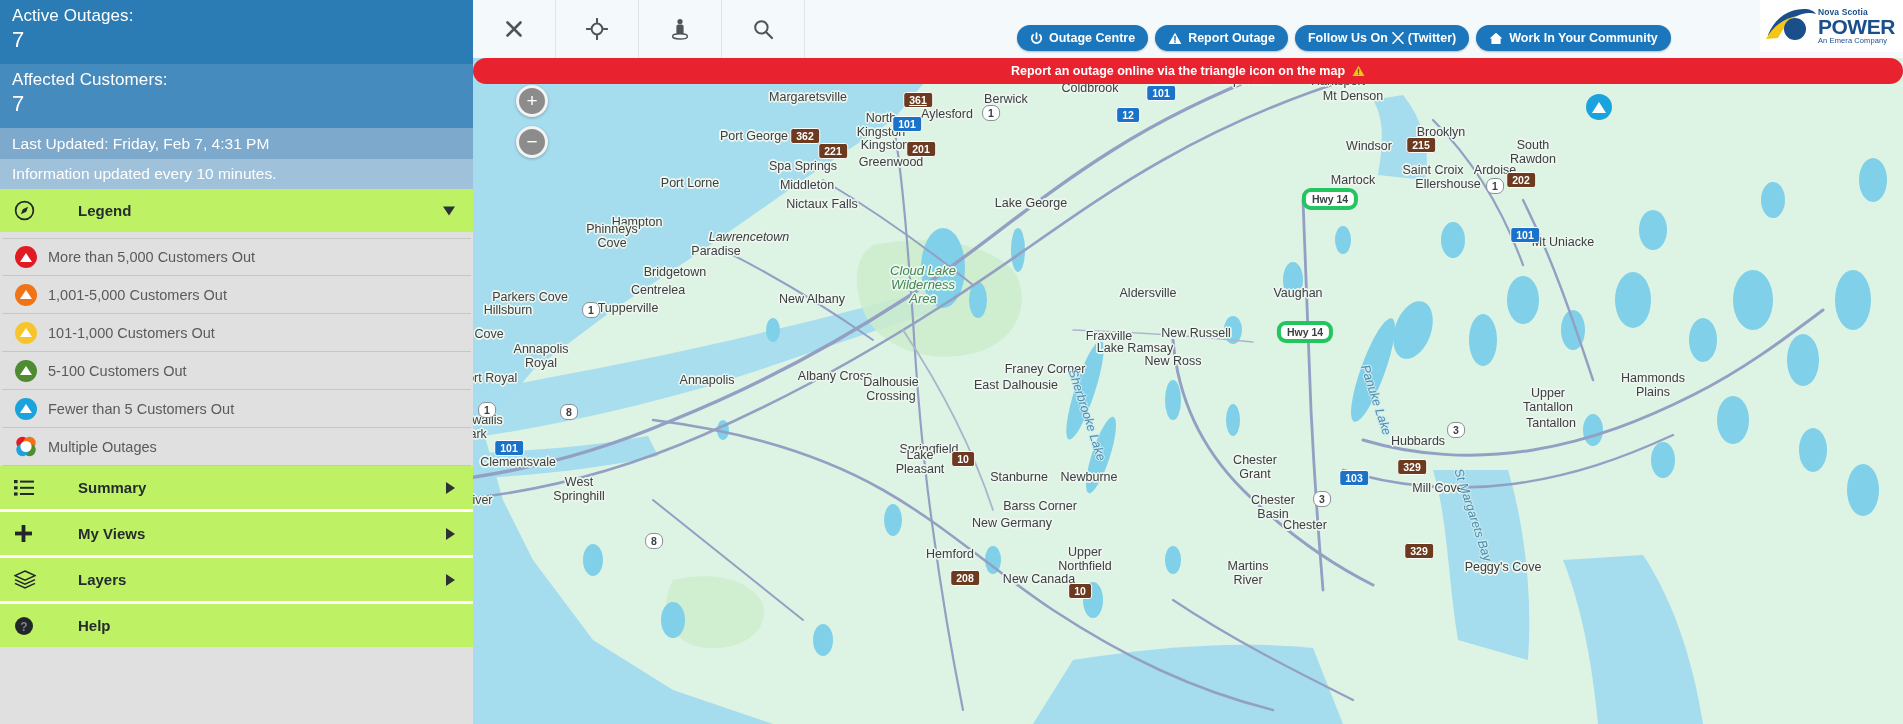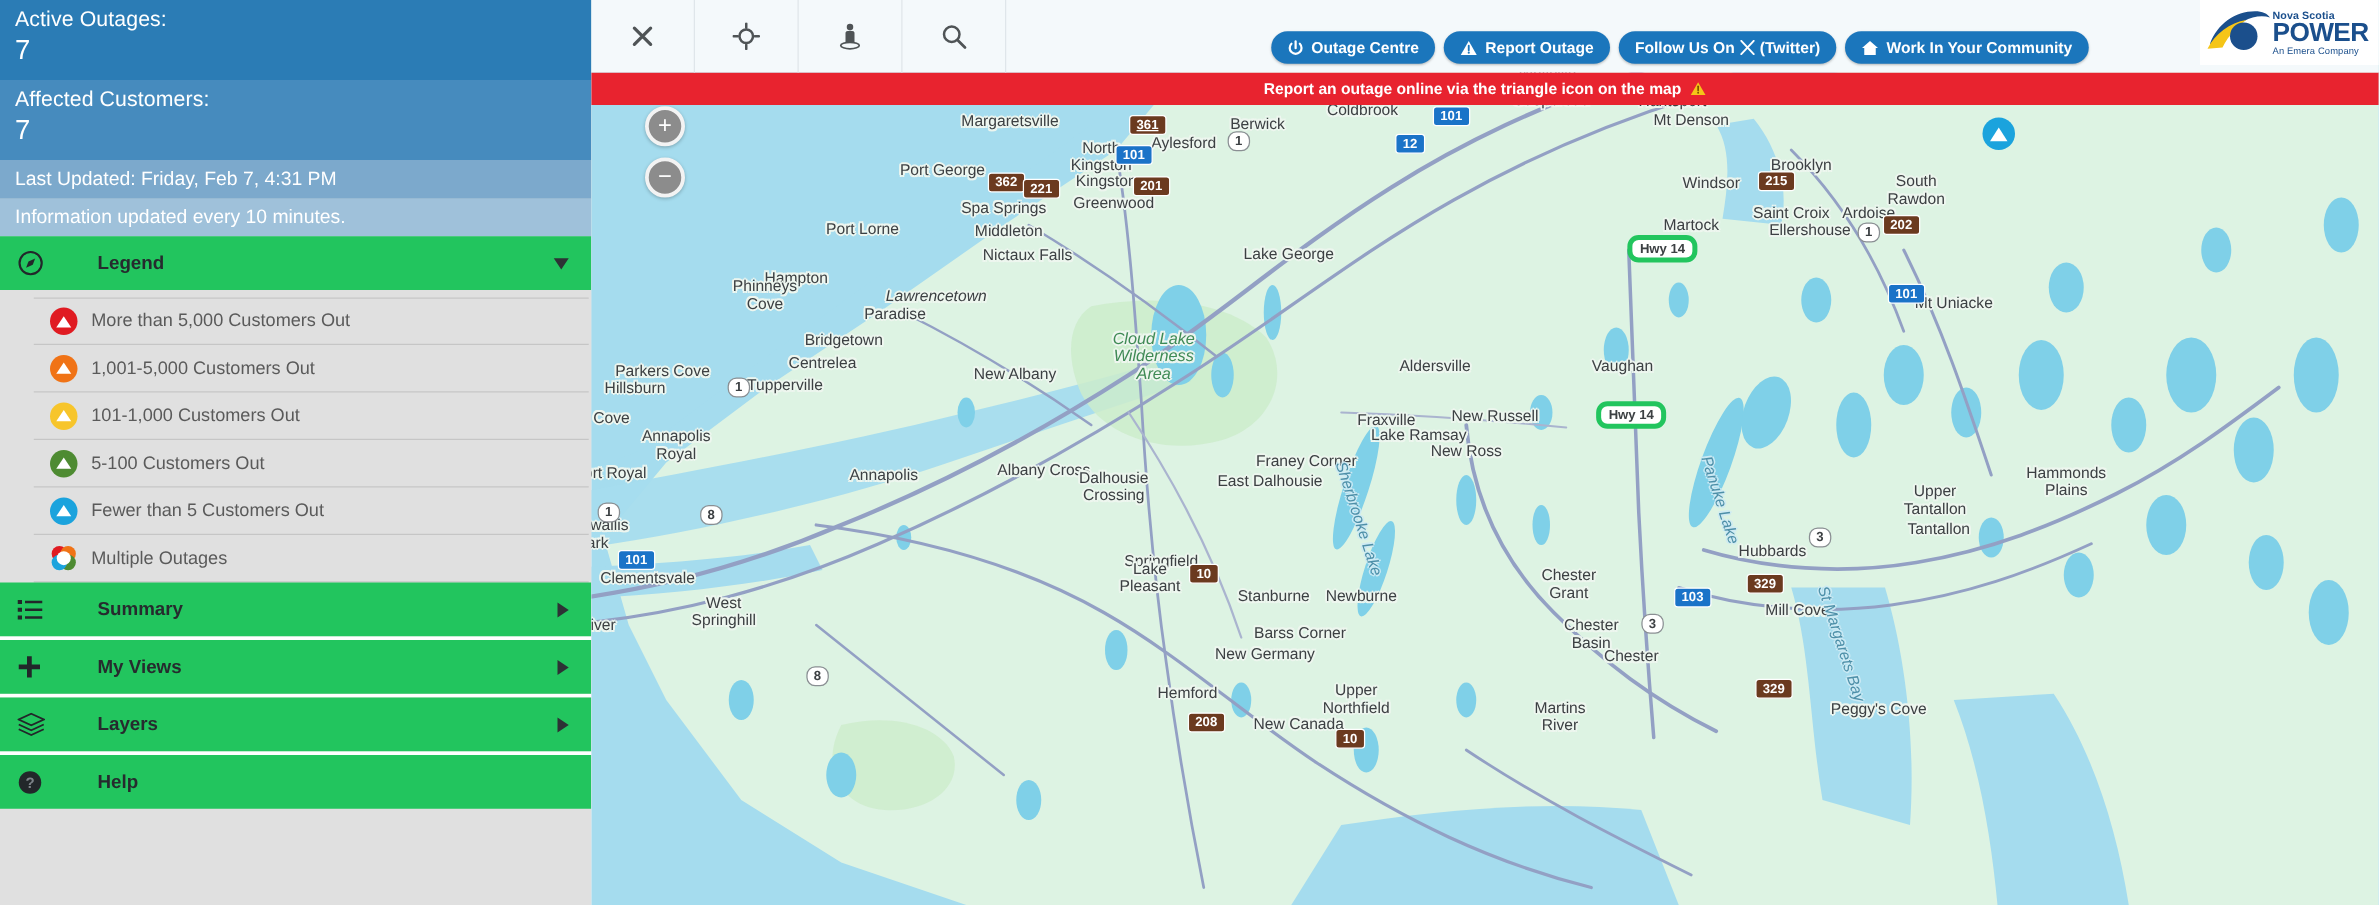--- a/index.html
+++ b/index.html
@@ -28,21 +28,21 @@
   .updated-bar {
     background: #7ca9cc; color: #ffffff;
     font-size: 15.5px; padding: 6px 12px 6px 12px; line-height: 19px;
   }
   .interval-bar {
     background: #9fc1da; color: #ffffff;
     font-size: 15.5px; padding: 5px 12px 6px 12px; line-height: 19px;
   }
 
   .panel-header {
-    background: #22c55e; color: #262b2e;
+    background: #bef264; color: #262b2e;
     height: 43px; display: flex; align-items: center;
     padding: 0 14px; font-size: 15px; font-weight: bold;
     position: relative; cursor: pointer;
   }
   .panel-header .ph-icon {
     width: 26px; display: flex; align-items: center; justify-content: flex-start;
     color: #22272a;
   }
   .panel-header .ph-label { margin-left: 38px; }
   .panel-header .ph-arrow {
@@ -53,21 +53,21 @@
     border-bottom: 6px solid transparent;
   }
   .panel-header .ph-arrow.down {
     border-left: 6px solid transparent;
     border-right: 6px solid transparent;
     border-top: 9px solid #2d3235;
     border-bottom: none;
   }
   .panel-sep { height: 3px; background: #ffffff; }
 
-  #legend-body { background: #e0e0e0; padding-top: 6px; padding-left: 25px; }
+  #legend-body { background: #e0e0e0; padding-top: 6px; }
   .legend-row {
     display: flex; align-items: center;
     height: 38px; padding: 0 0 0 4px;
     border-bottom: 1px solid #c6c6c6;
     margin: 0 2px;
   }
   .legend-row:first-child { border-top: 1px solid #c6c6c6; }
   .legend-icon { width: 40px; display: flex; align-items: center; justify-content: center; }
   .legend-text { font-size: 14.5px; color: #5a5a5a; margin-left: 2px; }
 
@@ -109,20 +109,21 @@
   .logo-power { font-size: 21px; color: #1b4f8c; font-weight: bold; letter-spacing: -0.5px; line-height: 21px; }
   .logo-emera { font-size: 7.5px; color: #1b4f8c; letter-spacing: .1px; }
 
   
   #red-banner {
     position: absolute; left: 473px; top: 58px; right: 0; height: 26px;
     background: #e8232f; z-index: 29;
     display: flex; align-items: center; justify-content: center;
     color: #ffffff; font-size: 12.5px; font-weight: bold;
     gap: 7px;
+    border-radius: 13px;
   }
 
   
   #map {
     position: absolute; left: 473px; top: 0; right: 0; bottom: 0;
     background: #cdeaf4; overflow: hidden; z-index: 10;
   }
   #map-canvas { position: absolute; inset: 0; }
   .map-label {
     position: absolute; font-size: 12.5px; color: #3c4043;
@@ -381,21 +382,21 @@
         <div class="map-label water" style="left: 614px; top: 415px; transform: translate(-50%, -50%) rotate(72deg);">Sherbrooke Lake</div>
         <div class="map-label water" style="left: 903px; top: 400px; transform: translate(-50%, -50%) rotate(72deg);">Panuke Lake</div>
         <div class="map-label water" style="left: 1000px; top: 515px; transform: translate(-50%, -50%) rotate(72deg);">St Margarets Bay</div>
       </div>
     <div id="map-shields">
         <div class="shield" style="left: 445px; top: 100px; text-decoration: underline;">361</div>
         <div class="shield blue" style="left: 688px; top: 93px;">101</div>
         <div class="shield blue" style="left: 655px; top: 115px;">12</div>
         <div class="shield white" style="left: 518px; top: 113px;">1</div>
         <div class="shield blue" style="left: 434px; top: 124px;">101</div>
-        <div class="shield" style="left: 332px; top: 136px; margin-top: 10px;">362</div>
+        <div class="shield" style="left: 332px; top: 136px;">362</div>
         <div class="shield" style="left: 360px; top: 151px;">221</div>
         <div class="shield" style="left: 448px; top: 149px;">201</div>
         <div class="shield" style="left: 948px; top: 145px;">215</div>
         <div class="shield" style="left: 1048px; top: 180px;">202</div>
         <div class="shield white" style="left: 1022px; top: 186px;">1</div>
         <div class="shield oval" style="left: 857px; top: 199px;">Hwy 14</div>
         <div class="shield blue" style="left: 1052px; top: 235px;">101</div>
         <div class="shield white" style="left: 118px; top: 310px;">1</div>
         <div class="shield oval" style="left: 832px; top: 332px;">Hwy 14</div>
         <div class="shield white" style="left: 14px; top: 410px;">1</div>

